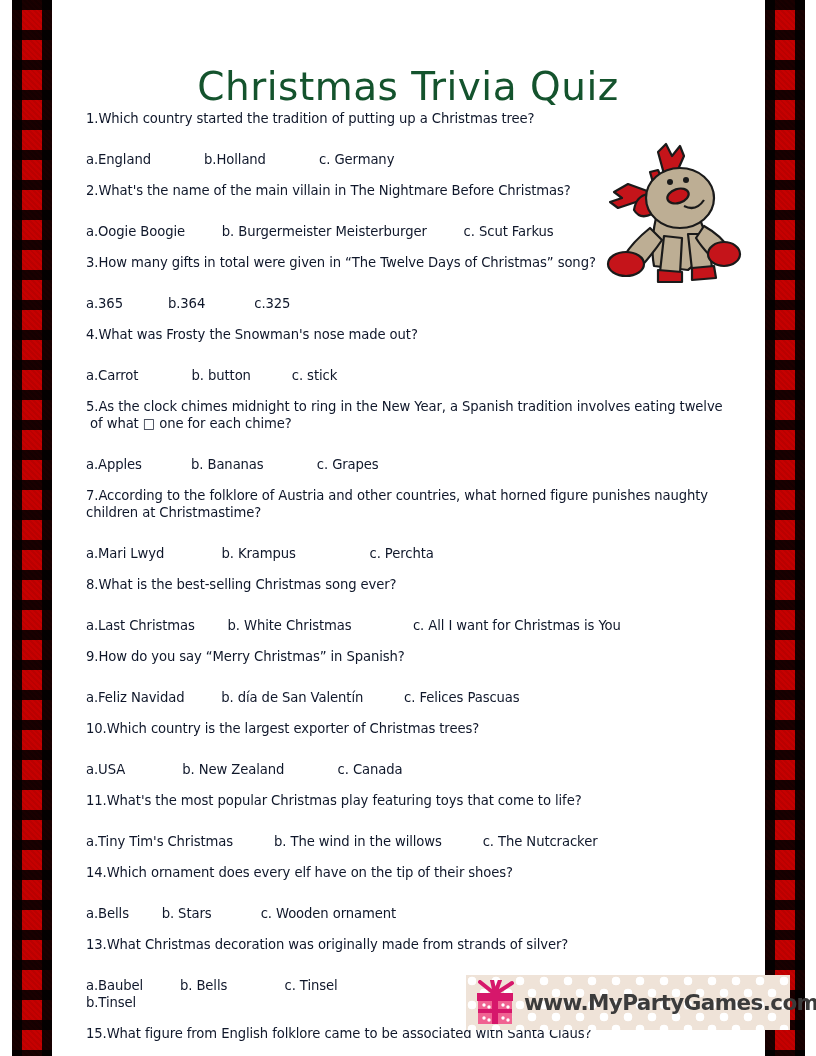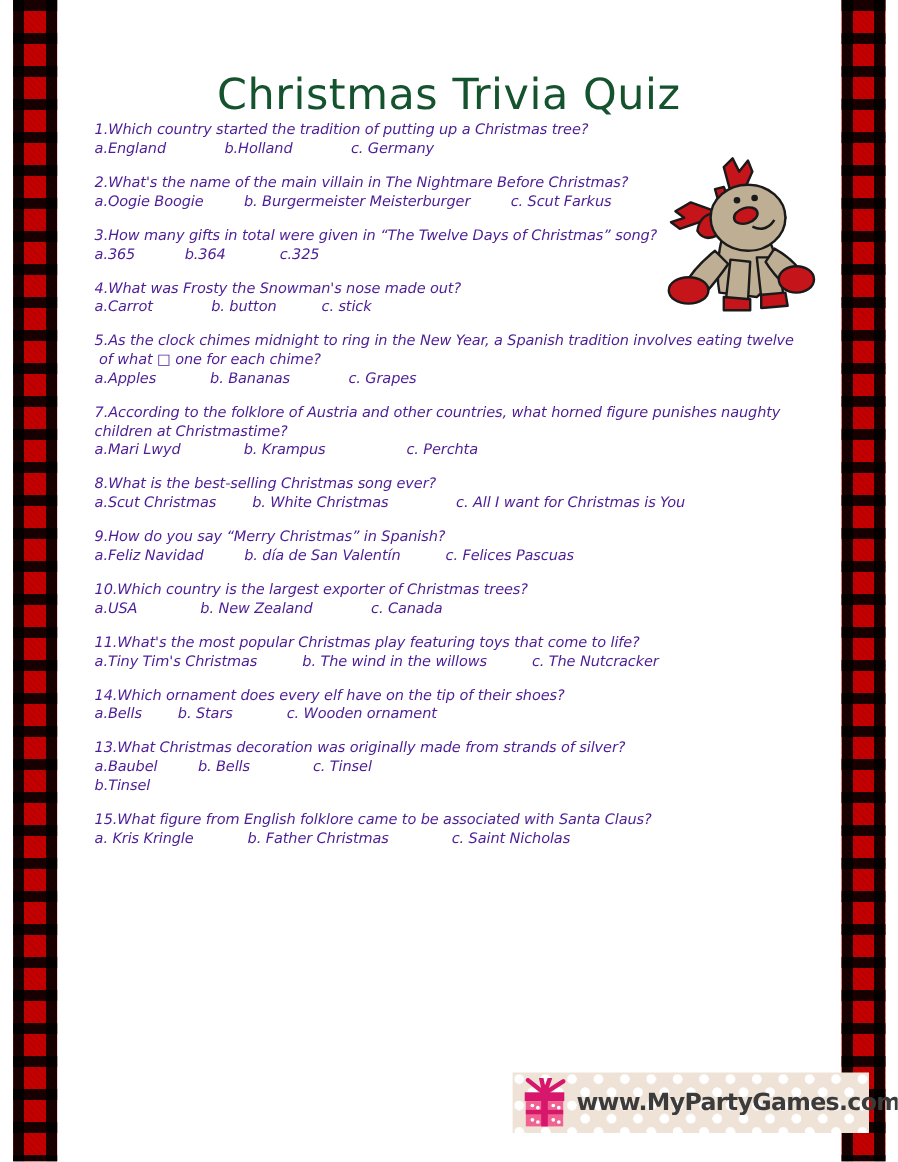--- a/index.html
+++ b/index.html
@@ -81,26 +81,25 @@
     width: 650px;
   }
 
   .q-block {
     margin-bottom: 14px;
   }
   .q-text, .q-answers, .q-extra {
     font-family: "DejaVu Sans", sans-serif;
     font-size: 13.2px;
     line-height: 17px;
-    color: #4c1d95;
+    color: #0f172a;
     white-space: pre-wrap;
     letter-spacing: -0.1px;
-    font-style: italic;
-  }
-  .q-answers { white-space: pre; }
+  }
+  .q-answers { white-space: pre; margin-top: 24px; }
   .q-extra   { white-space: pre; }
 
   
   .reindeer {
     position: absolute;
     left: 592px;
     top: 140px;
     width: 156px;
     height: 150px;
   }
@@ -165,21 +164,21 @@
  of what □ one for each chime?</div>
         <div class="q-answers">a.Apples            b. Bananas             c. Grapes</div>
       </div>
       <div class="q-block">
         <div class="q-text">7.According to the folklore of Austria and other countries, what horned figure punishes naughty
 children at Christmastime?</div>
         <div class="q-answers">a.Mari Lwyd              b. Krampus                  c. Perchta</div>
       </div>
       <div class="q-block">
         <div class="q-text">8.What is the best-selling Christmas song ever?</div>
-        <div class="q-answers">a.Scut Christmas        b. White Christmas               c. All I want for Christmas is You</div>
+        <div class="q-answers">a.Last Christmas        b. White Christmas               c. All I want for Christmas is You</div>
       </div>
       <div class="q-block">
         <div class="q-text">9.How do you say “Merry Christmas” in Spanish?</div>
         <div class="q-answers">a.Feliz Navidad         b. día de San Valentín          c. Felices Pascuas</div>
       </div>
       <div class="q-block">
         <div class="q-text">10.Which country is the largest exporter of Christmas trees?</div>
         <div class="q-answers">a.USA              b. New Zealand             c. Canada</div>
       </div>
       <div class="q-block">

